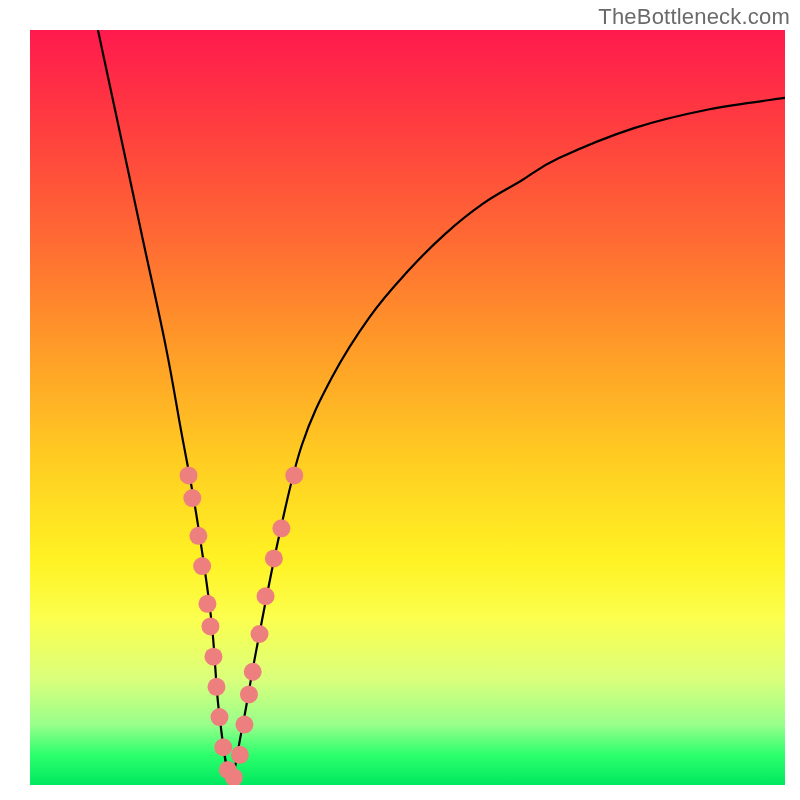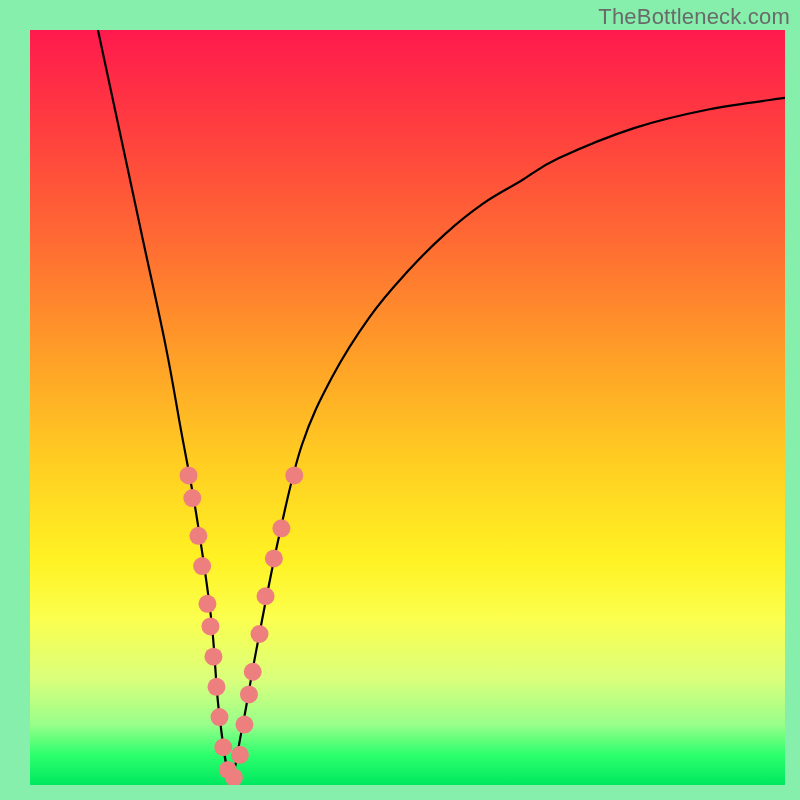--- a/index.html
+++ b/index.html
@@ -10,21 +10,21 @@
     background: #000;
     overflow: hidden;
     font-family: Arial, Helvetica, sans-serif;
   }
   .frame {
     position: absolute;
     left: 0;
     top: 0;
     width: 800px;
     height: 800px;
-    background: #86efac;
+    background: #ffffff;
   }
   .watermark {
     position: absolute;
     top: 4px;
     right: 10px;
     color: #6a6a6a;
     font-size: 22px;
     font-weight: 500;
     letter-spacing: 0.2px;
     pointer-events: none;

